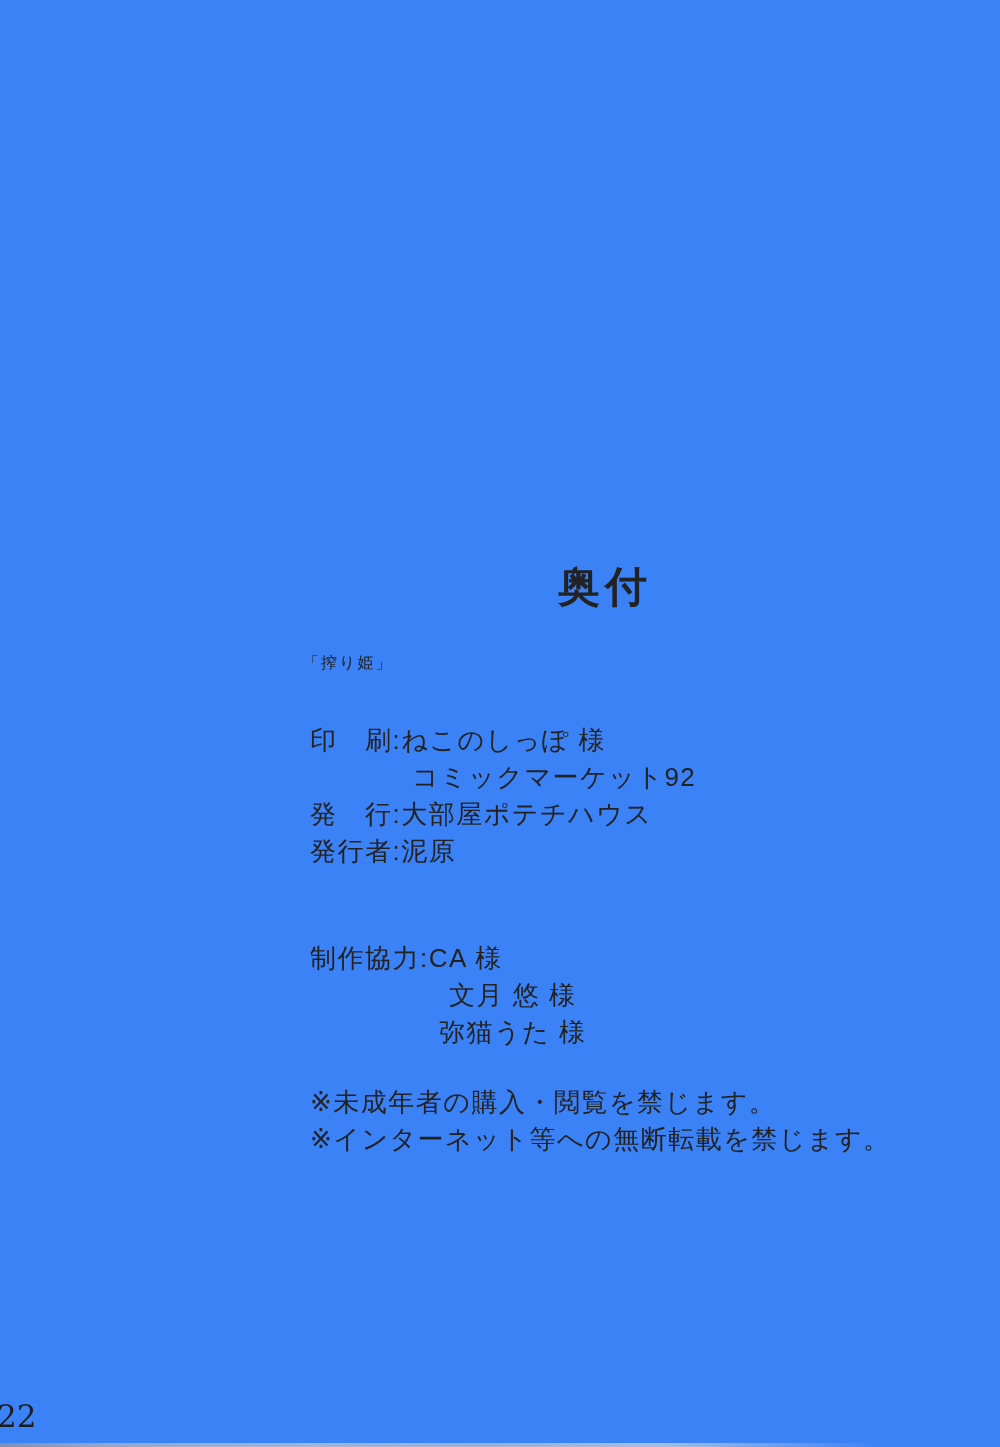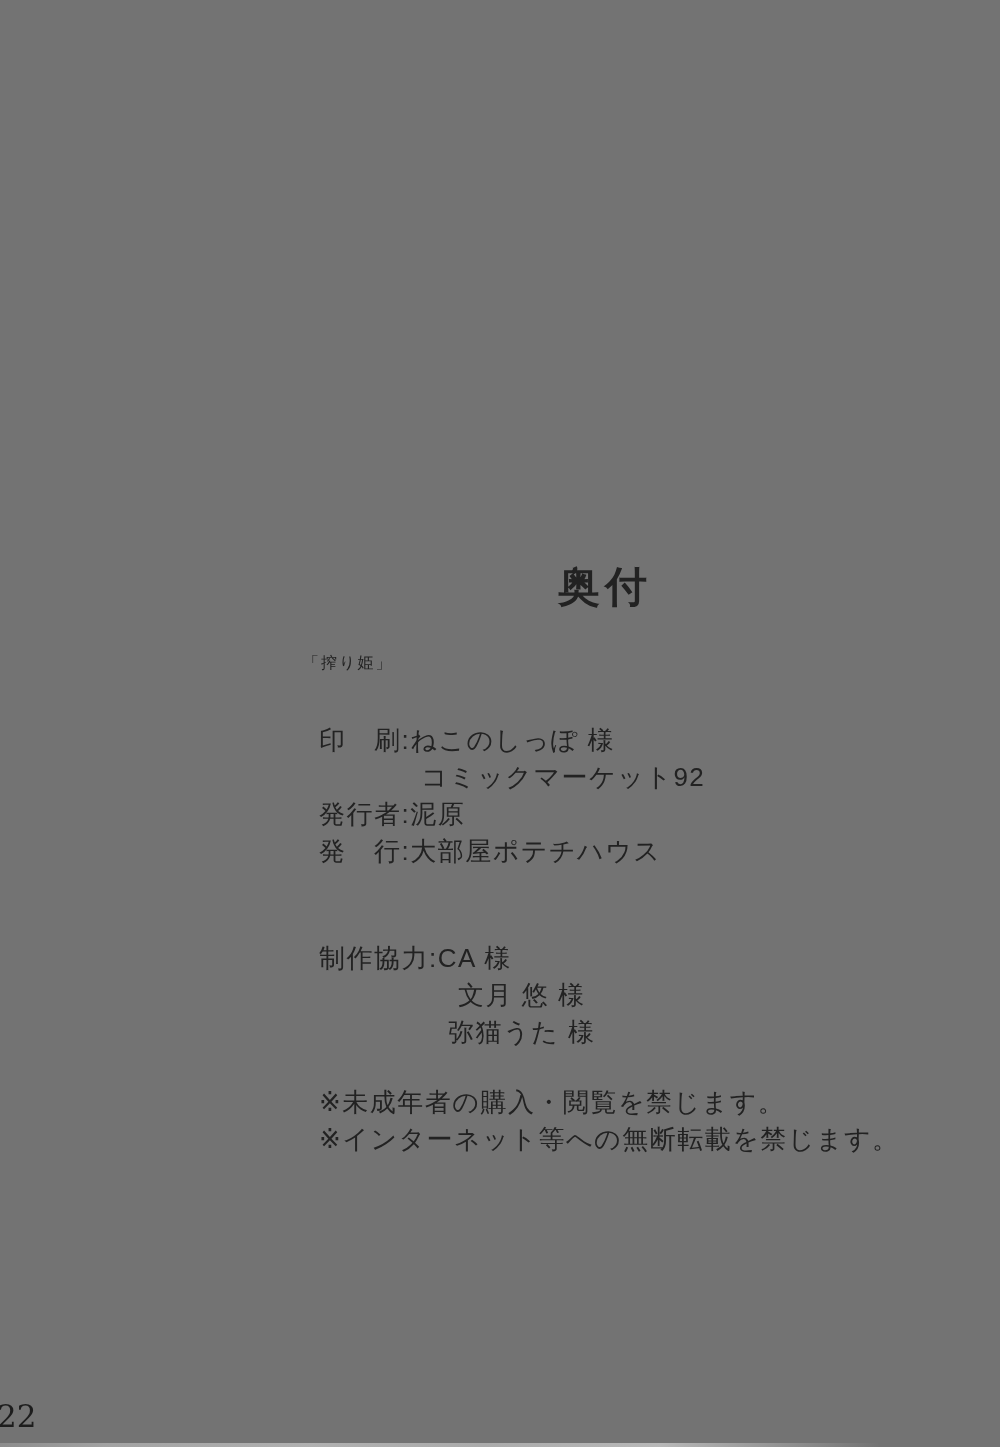--- a/index.html
+++ b/index.html
@@ -7,21 +7,21 @@
     padding: 0;
     width: 1000px;
     height: 1447px;
     background: #fdfdfc;
     overflow: hidden;
   }
   .page {
     position: relative;
     width: 1000px;
     height: 1447px;
-    background: #737373;
+    background: #3b82f6;
     font-family: "Liberation Sans", "DejaVu Sans", sans-serif;
     color: #222;
   }
   .title {
     position: absolute;
     left: 558px;
     top: 563px;
     margin: 0;
     font-size: 42px;
     line-height: 48px;
@@ -31,21 +31,21 @@
   }
   .book-title {
     position: absolute;
     left: 303px;
     top: 644px;
     font-size: 16px;
     line-height: 37px;
     font-weight: 500;
     letter-spacing: 2px;
   }
-  .block { position: absolute; left: 319px; }
+  .block { position: absolute; left: 310px; }
   .block .line {
     font-size: 26px;
     line-height: 37px;
     font-weight: 500;
     letter-spacing: 1.5px;
     white-space: pre;
   }
   .publication { top: 722px; }
   .credits { top: 940px; }
   .notices { top: 1084px; }
@@ -82,22 +82,22 @@
 
 <div class="page">
 
   <h1 class="title">奥付</h1>
 
   <div class="book-title">「搾り姫」</div>
 
   <div class="block publication">
     <div class="line">印　刷:ねこのしっぽ 様</div>
     <div class="line indent-4">コミックマーケット92</div>
+    <div class="line">発　行:大部屋ポテチハウス</div>
     <div class="line">発行者:泥原</div>
-    <div class="line">発　行:大部屋ポテチハウス</div>
   </div>
 
   <div class="block credits">
     <div class="line">制作協力:CA 様</div>
     <div class="line indent-5">文月 悠 様</div>
     <div class="line indent-5">弥猫うた 様</div>
   </div>
 
   <div class="block notices">
     <div class="line">※未成年者の購入・閲覧を禁じます。</div>

